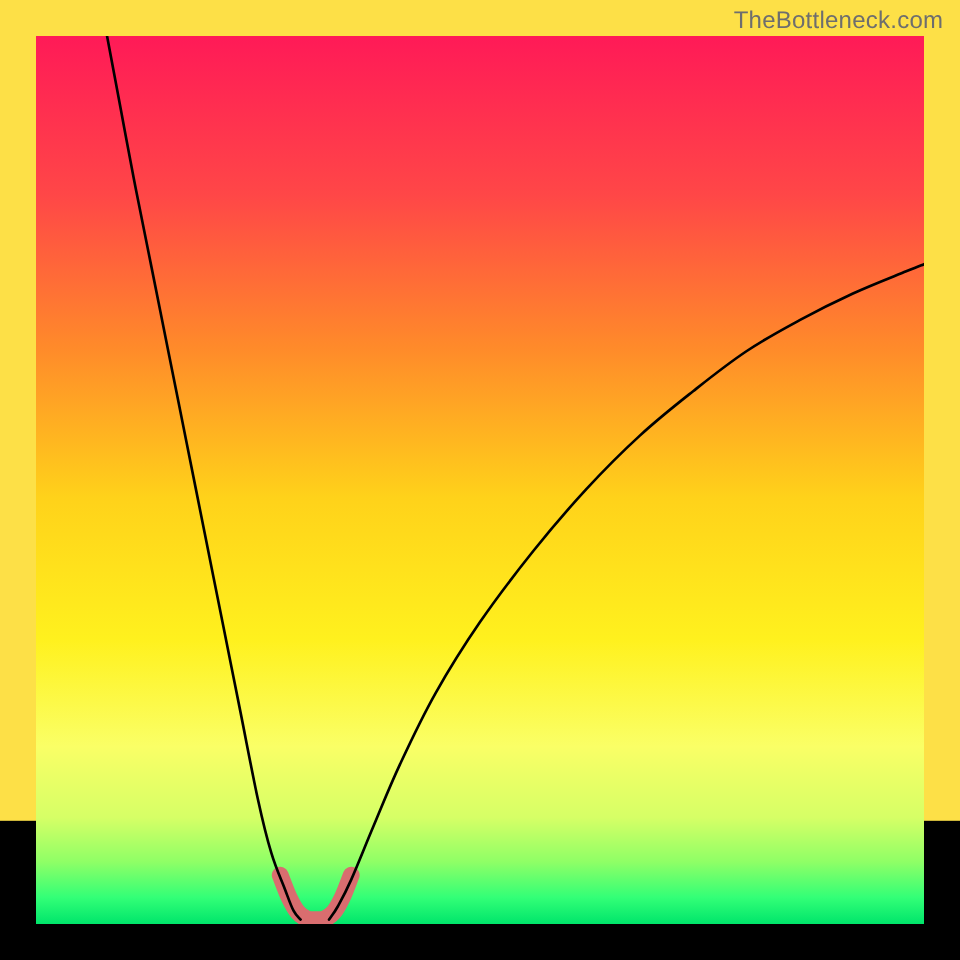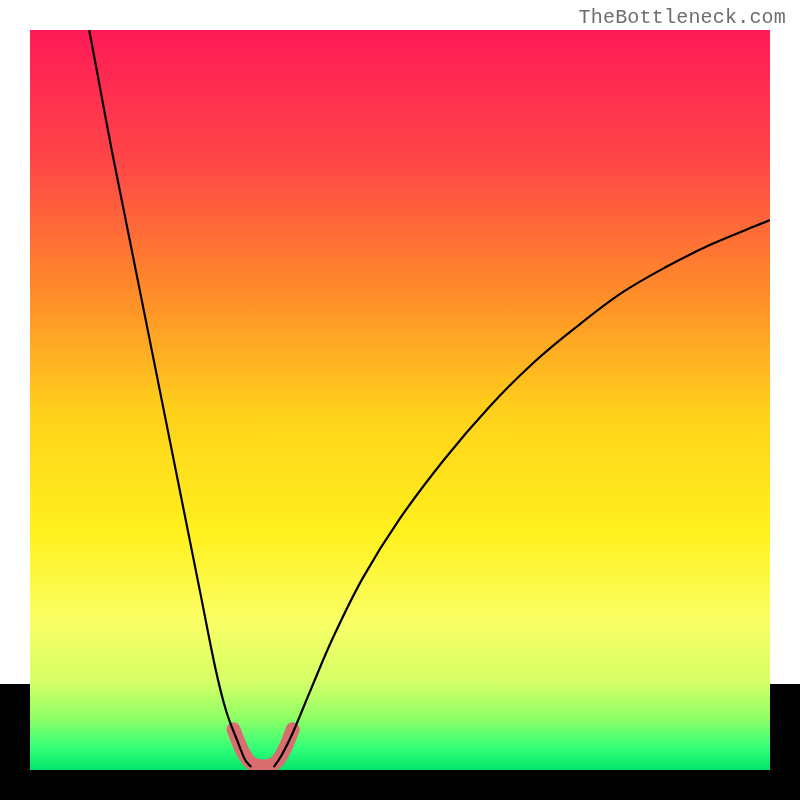--- a/index.html
+++ b/index.html
@@ -8,22 +8,21 @@
     width: 800px;
     height: 800px;
     background: #000;
     overflow: hidden;
     font-family: Arial, Helvetica, sans-serif;
   }
   .frame {
     position: absolute;
     top: 0; left: 0;
     width: 800px; height: 684px;
-    background: #ffffff;
-    font-family: Liberation Mono, monospace;
+    background: #fde047;
   }
   .plot-area {
     position: absolute;
     top: 30px;
     left: 30px;
     width: 740px;
     height: 740px;
     overflow: hidden;
   }
   .gradient {

